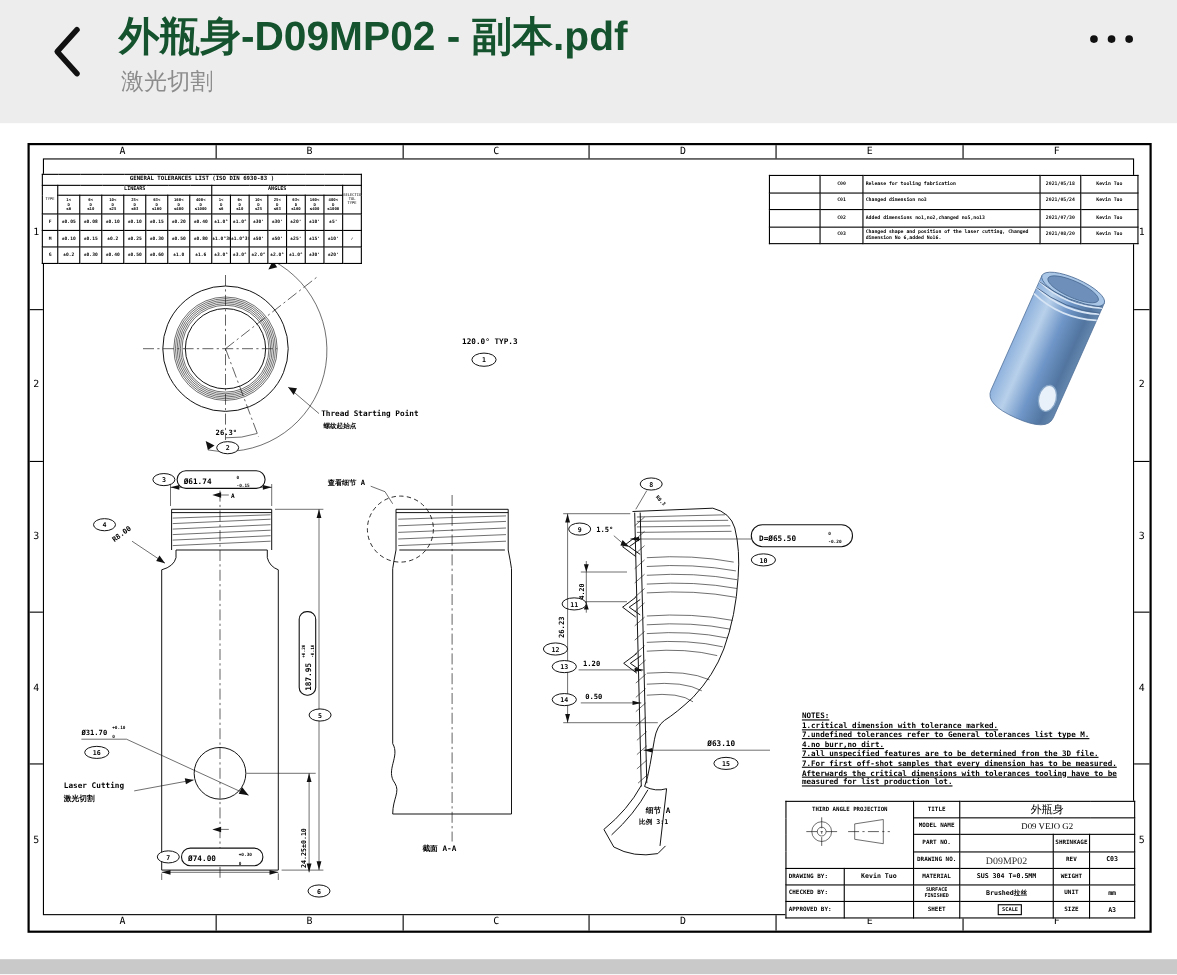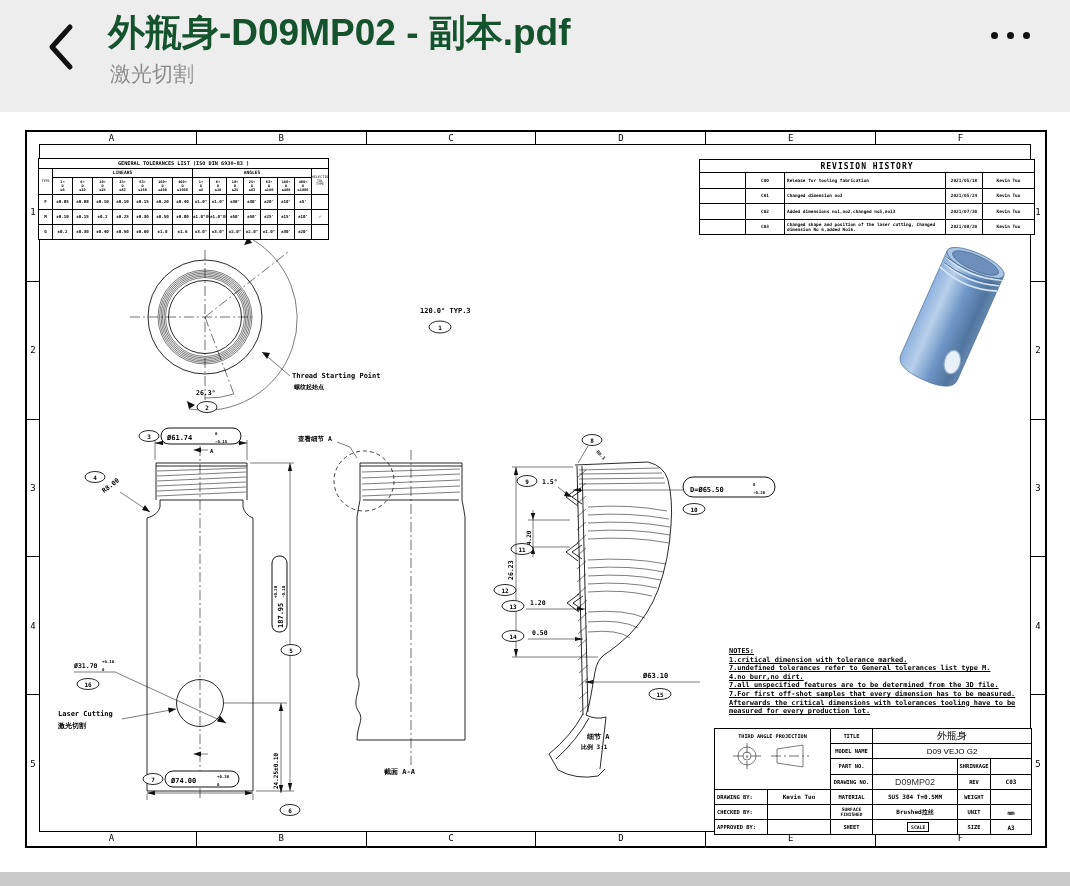--- a/index.html
+++ b/index.html
@@ -48,21 +48,21 @@
   .rev .r td { height:15.5px; padding:0 2px; font-weight:bold; }
   .rev .r td:nth-child(2), .rev .r td:nth-child(4), .rev .r td:nth-child(5) { text-align:center; }
 
   
   .notes { position:absolute; left:702px; top:515px; width:320px; font-family:"DejaVu Sans Mono", monospace; font-size:6.9px; font-weight:bold; line-height:8.6px; color:#000;text-decoration:underline; }
 
   
   .tblock { position:absolute; left:687px; top:596px; width:317px; font-family:"DejaVu Sans Mono", monospace; }
   .tblock td { height:15.2px; font-size:6px; text-align:center; font-weight:bold; }
   .tblock .lbl { font-size:5.4px; letter-spacing:0; }
-  .tblock .serif { font-family:Liberation Sans, sans-serif; font-weight:normal; }
+  .tblock .serif { font-family:Liberation Serif, serif; font-weight:normal; }
   .tblock .big { font-size:10px; font-family:"Liberation Serif", serif; font-weight:normal; }
   .tblock .proj { vertical-align:top; }
   .proj-label { font-size:5.2px; font-weight:bold; margin-top:4px; text-align:center; }
   .scalebox { display:inline-block; margin-left:34px; border:0.8px solid #000; font-size:4.8px; padding:2px 3px 1px 3px; font-weight:bold; }
 
   .bottom-bar { position:absolute; left:0; top:872px; width:1070px; height:14px; background:#c9c9c9; }
 
   
   svg text { fill:#000; font-family:"DejaVu Sans Mono", monospace; font-weight:bold; }
   .t  { font-size:7px; }
@@ -508,23 +508,20 @@
 
     <table class="rev">
       <colgroup>
           <col style="width:46px">
           <col style="width:39px">
           <col style="width:161px">
           <col style="width:37px">
           <col style="width:52px">
         </colgroup>
       <tbody>
-          <tr>
-            <td class="title" colspan="5">REVISION HISTORY</td>
-          </tr>
       </tbody>
         <tbody>
           <tr class="r">
           <td></td>
           <td>C00</td>
           <td>Release for tooling fabrication</td>
           <td>2021/05/18</td>
           <td>Kevin Tuo</td>
         </tr>
           <tr class="r">
@@ -552,21 +549,21 @@
     </table>
 
     <div class="notes">
         <div>NOTES:</div>
         <div>1.critical dimension with tolerance marked.</div>
         <div>7.undefined tolerances refer to General tolerances list type M.</div>
         <div>4.no burr,no dirt.</div>
         <div>7.all unspecified features are to be determined from the 3D file.</div>
         <div>7.For first off-shot samples that every dimension has to be measured.</div>
         <div>Afterwards the critical dimensions with tolerances tooling have to be</div>
-        <div>measured for every production lot.</div>
+        <div>measured for list production lot.</div>
       </div>
 
     <table class="tblock">
       <colgroup>
           <col style="width:53px">
           <col style="width:63px">
           <col style="width:42px">
           <col style="width:85px">
           <col style="width:33px">
           <col style="width:41px">

